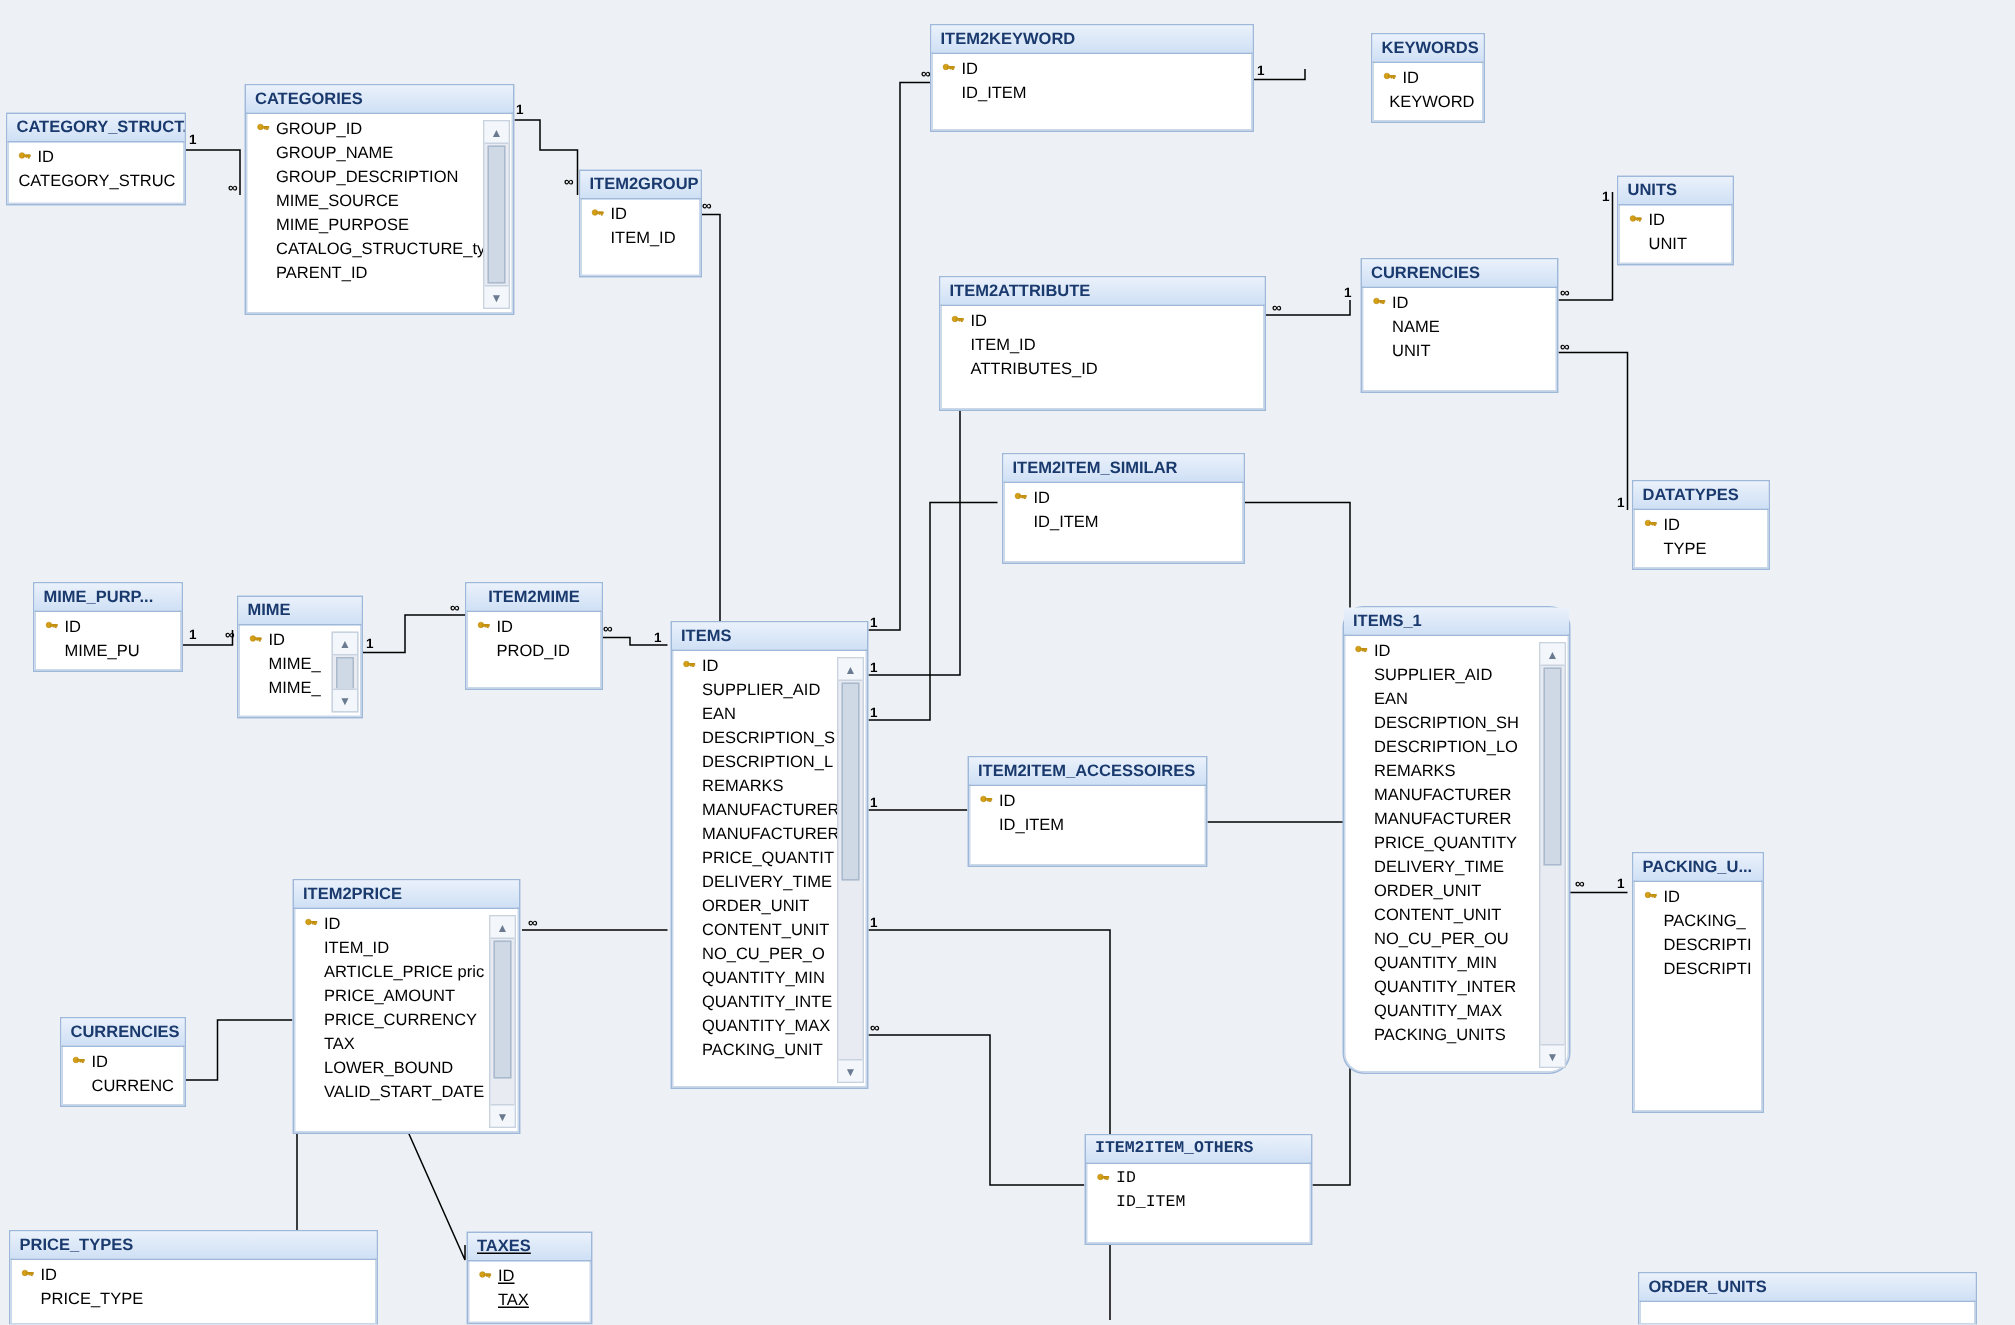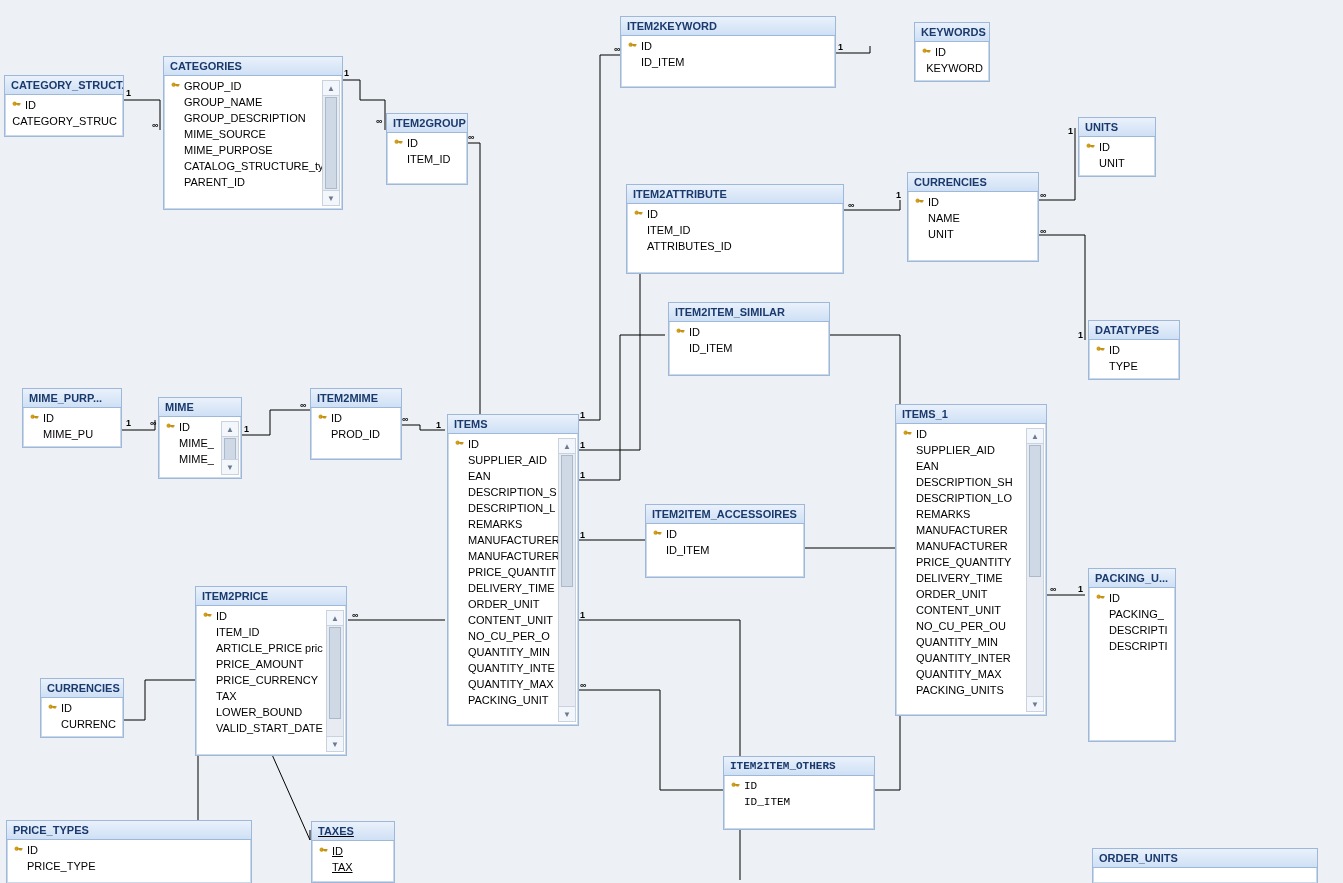--- a/index.html
+++ b/index.html
@@ -375,21 +375,21 @@
             <span class="keycol"></span>
             <span class="txt">MIME_</span>
           </div>
           <div class="scroll">
             <div class="up">▲</div>
             <div class="thumb" style="top:16px;height:20px"></div>
             <div class="dn">▼</div>
           </div>
         </div>
       </div>
-      <div class="tbl" style="left: 310px; top: 388px; width: 90px; height: 70px;">
+      <div class="tbl" style="left: 310px; top: 388px; width: 90px; height: 70px; text-align: center;">
         <div class="hdr">ITEM2MIME</div>
         <div class="body" style="height:48px">
           <div class="row">
             <span class="keycol">
               <span class="keyicon">
                 <svg viewBox="0 0 12 12">
                   <g fill="#d4a017" stroke="#b8860b" stroke-width="0.5">
                     <circle cx="3.5" cy="3.5" r="2.5"></circle>
                     <rect x="5" y="3" width="6" height="1.6"></rect>
                     <rect x="9" y="3" width="1.2" height="3"></rect>
@@ -512,21 +512,21 @@
               </span>
             </span>
             <span class="txt">ID</span>
           </div>
           <div class="row">
             <span class="keycol"></span>
             <span class="txt">ID_ITEM</span>
           </div>
         </div>
       </div>
-      <div class="tbl" style="left: 895px; top: 404px; width: 150px; height: 310px;">
+      <div class="tbl" style="left: 895px; top: 404px; width: 150px; height: 310px; border-radius: 14px;">
         <div class="hdr">ITEMS_1</div>
         <div class="body" style="height:288px">
           <div class="row">
             <span class="keycol">
               <span class="keyicon">
                 <svg viewBox="0 0 12 12">
                   <g fill="#d4a017" stroke="#b8860b" stroke-width="0.5">
                     <circle cx="3.5" cy="3.5" r="2.5"></circle>
                     <rect x="5" y="3" width="6" height="1.6"></rect>
                     <rect x="9" y="3" width="1.2" height="3"></rect>

